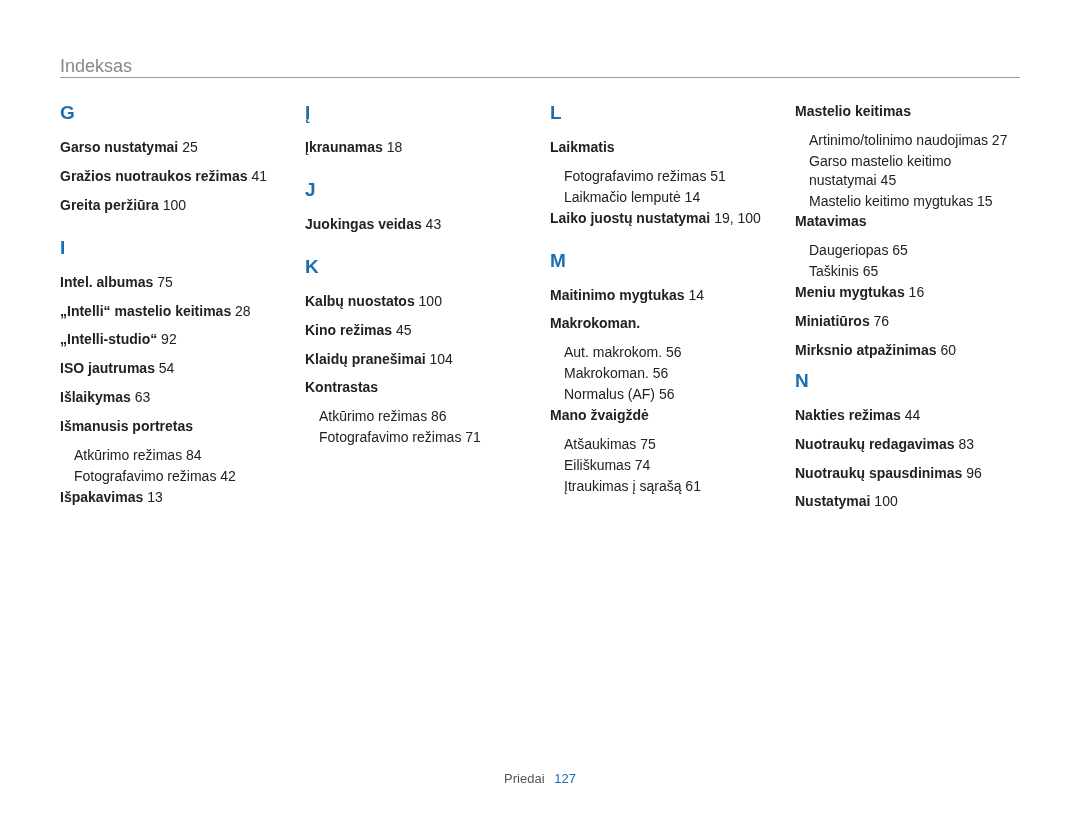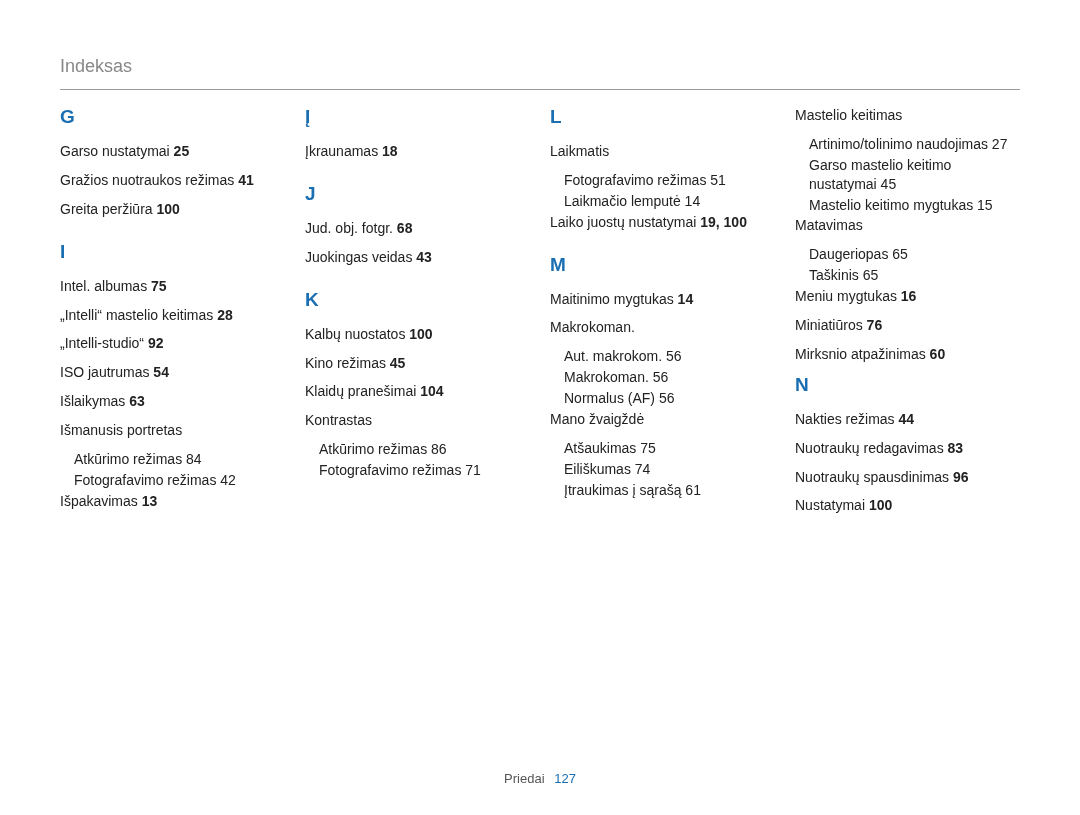--- a/index.html
+++ b/index.html
@@ -11,22 +11,22 @@
     width: 1080px;
     height: 815px;
   }
   .page {
     padding: 56px 60px 30px 60px;
     position: relative;
     height: 100%;
   }
   .header {
     border-bottom: 1px solid #999;
-    padding-bottom: 12px;
-    margin-bottom: 16px;
+    padding-bottom: 0;
+    margin-bottom: 24px;
   }
   .header-title {
     color: #888;
     font-size: 18px;
     font-weight: normal;
   }
   .columns {
     display: flex;
     gap: 20px;
   }
@@ -44,25 +44,25 @@
   .letter.first {
     margin-top: 0;
   }
   .entry {
     font-size: 14px;
     color: #222;
     margin-bottom: 10px;
     line-height: 1.35;
   }
   .entry .main {
-    font-weight: normal;
+    font-weight: bold;
     text-align: center;
   }
   .entry .pg {
-    font-weight: bold;
+    font-weight: normal;
   }
   .sub {
     font-size: 14px;
     color: #222;
     padding-left: 14px;
     margin-top: 0;
     margin-bottom: 2px;
     line-height: 1.35;
   }
   .footer {
@@ -101,21 +101,20 @@
         <div class="entry"><span class="main">Išlaikymas</span><span class="pg">  63</span></div>
         <div class="entry"><span class="main">Išmanusis portretas</span></div>
         <div class="sub"><span>Atkūrimo režimas</span><span>  84</span></div>
         <div class="sub"><span>Fotografavimo režimas</span><span>  42</span></div>
         <div class="entry"><span class="main">Išpakavimas</span><span class="pg">  13</span></div>
       </div>
     <div class="col">
         <div class="letter first">Į</div>
         <div class="entry"><span class="main">Įkraunamas</span><span class="pg">  18</span></div>
         <div class="letter">J</div>
-        <div class="entry"><span class="main">Jud. obj. fotgr.</span><span class="pg">  68</span></div>
         <div class="entry"><span class="main">Juokingas veidas</span><span class="pg">  43</span></div>
         <div class="letter">K</div>
         <div class="entry"><span class="main">Kalbų nuostatos</span><span class="pg">  100</span></div>
         <div class="entry"><span class="main">Kino režimas</span><span class="pg">  45</span></div>
         <div class="entry"><span class="main">Klaidų pranešimai</span><span class="pg">  104</span></div>
         <div class="entry"><span class="main">Kontrastas</span></div>
         <div class="sub"><span>Atkūrimo režimas</span><span>  86</span></div>
         <div class="sub"><span>Fotografavimo režimas</span><span>  71</span></div>
       </div>
     <div class="col">

